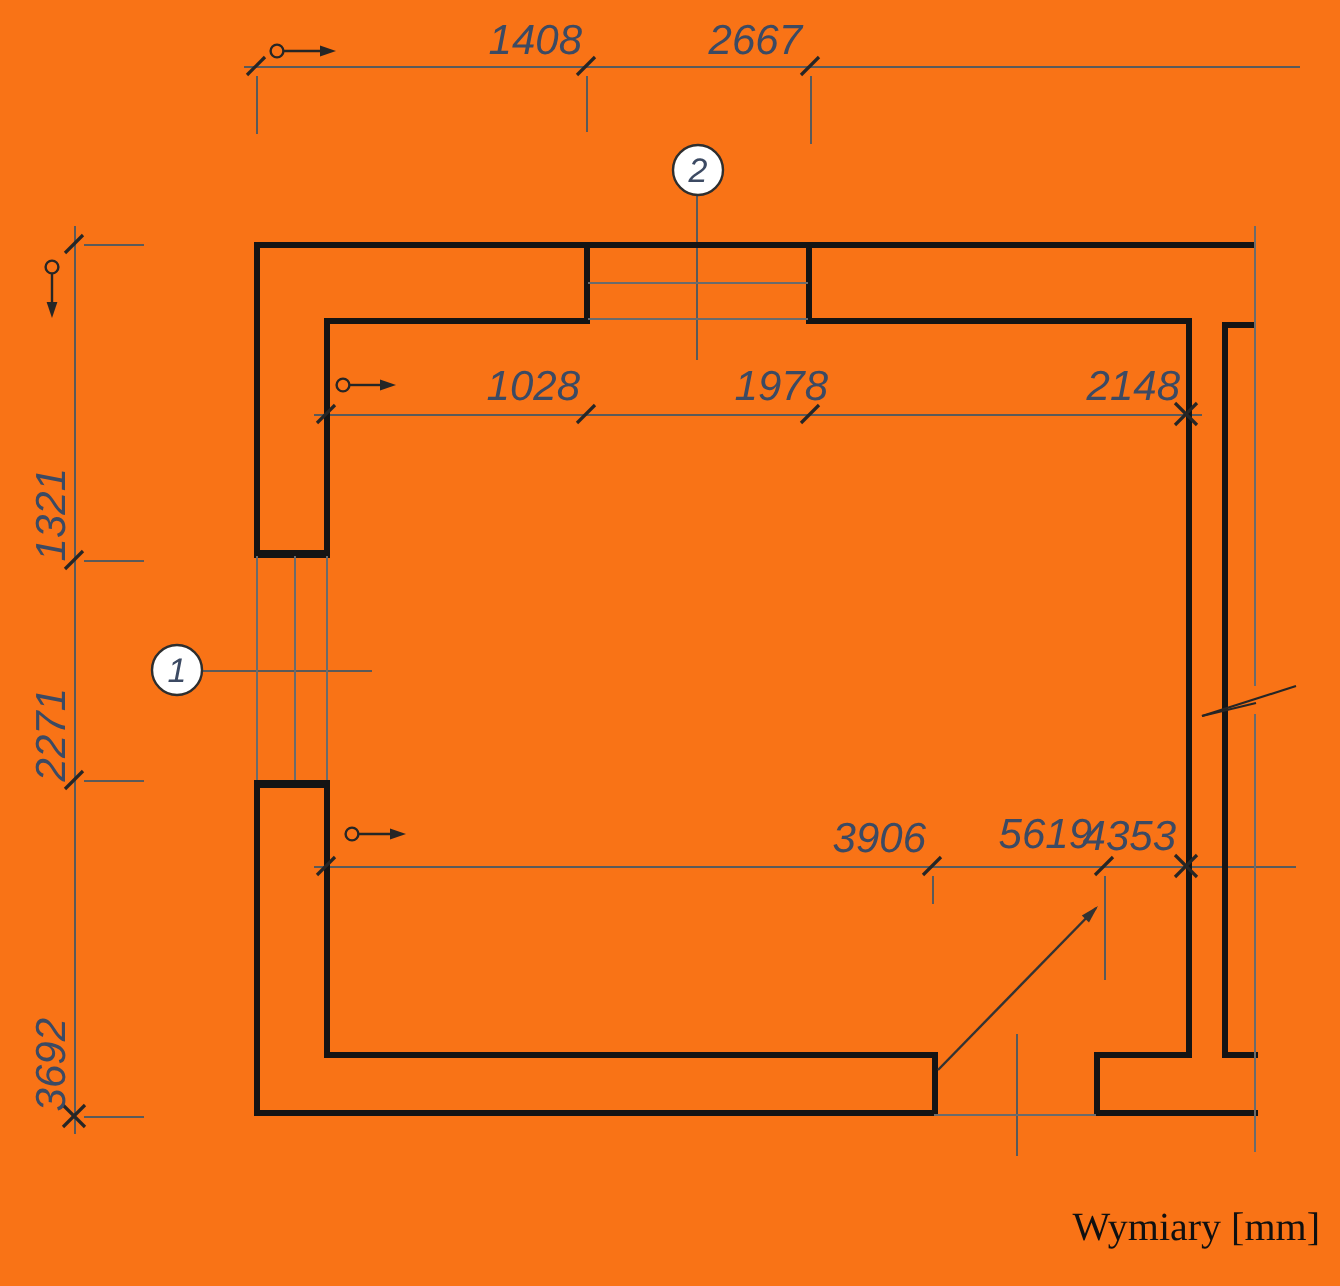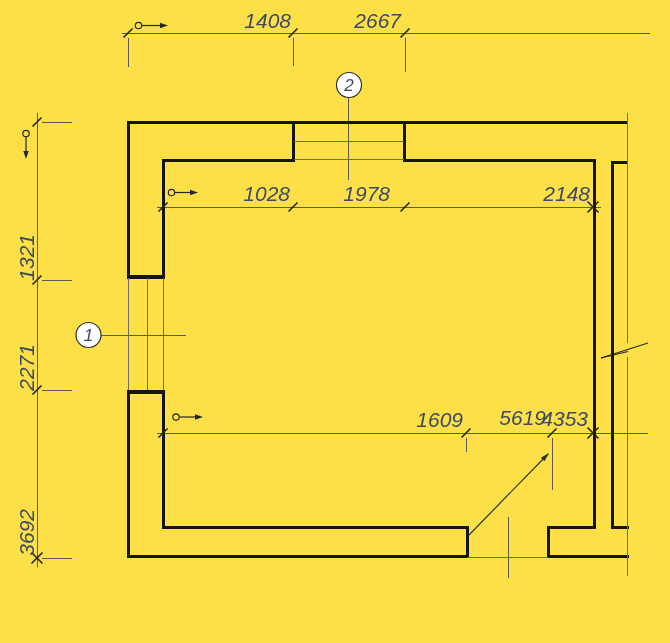--- a/index.html
+++ b/index.html
@@ -1,17 +1,17 @@
 <!DOCTYPE html>
 <html style="--dim-color: #3c4a63;"><head>
 <meta charset="utf-8">
 <style>
   html,body{margin:0;padding:0;background:#ffffff;}
   .stage{
-    position:relative;width:670px;height:643px;background:#fde047;overflow:hidden;
+    position:relative;width:670px;height:643px;background:#f97316;overflow:hidden;
     font-family:"Liberation Sans", sans-serif;
   }
   .ln{position:absolute;}
   .wall{background:#141414;}
   .thin{background:#6b6b6b;}
   .dim{background:#5a5a5a;}
   .overlay{position:absolute;left:0;top:0;z-index:6;}
   .dim-label{
     position:absolute;z-index:7;
     font-style:italic;font-size:21px;line-height:21px;
@@ -165,28 +165,29 @@
     <g stroke="#262626" stroke-width="1.1" fill="none">
       <line x1="601" y1="358" x2="648" y2="343"></line>
       <line x1="601" y1="358" x2="628" y2="351.5"></line>
     </g>
   </svg>
 
   <span class="dim-label" style="top:10px;right:379px;">1408</span>
   <span class="dim-label" style="top:10px;right:269px;">2667</span>
 
   <span class="dim-label" style="top:183px;right:380px;">1028</span>
-  <span class="dim-label" style="top:183px;right:280px;">1978</span>
+  <span class="dim-label" style="top:183px;right:256px;">1978</span>
   <span class="dim-label" style="top:183px;right:80px;">2148</span>
 
-  <span class="dim-label" style="top:409px;right:207px;">1609</span>
+  <span class="dim-label" style="top:409px;right:207px;">3906</span>
   <span class="dim-label" style="top:407px;right:124px;">5619</span>
   <span class="dim-label" style="top:408px;right:82px;">4353</span>
 
   <span class="dim-label vert" style="top:213px;right:633px;">1321</span>
   <span class="dim-label vert" style="top:323px;right:633px;">2271</span>
   <span class="dim-label vert" style="top:488px;right:633px;">3692</span>
 
   <span class="circle-label" style="left:75.5px;top:327px;">1</span>
   <span class="circle-label" style="left:336px;top:77px;">2</span>
 
+  <span class="caption" style="top:603px;right:10px;">Wymiary [mm]</span>
 
 </div>
 
 </body></html>

